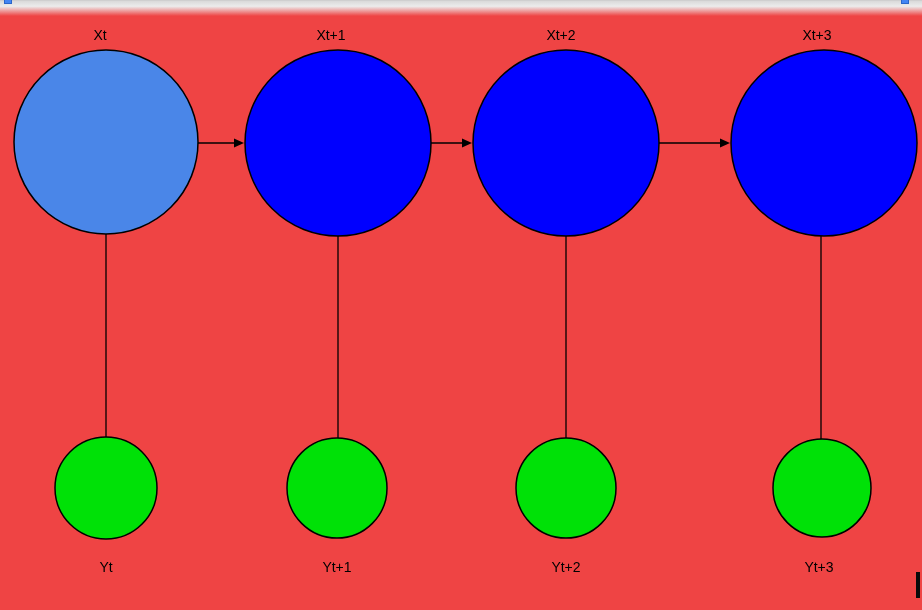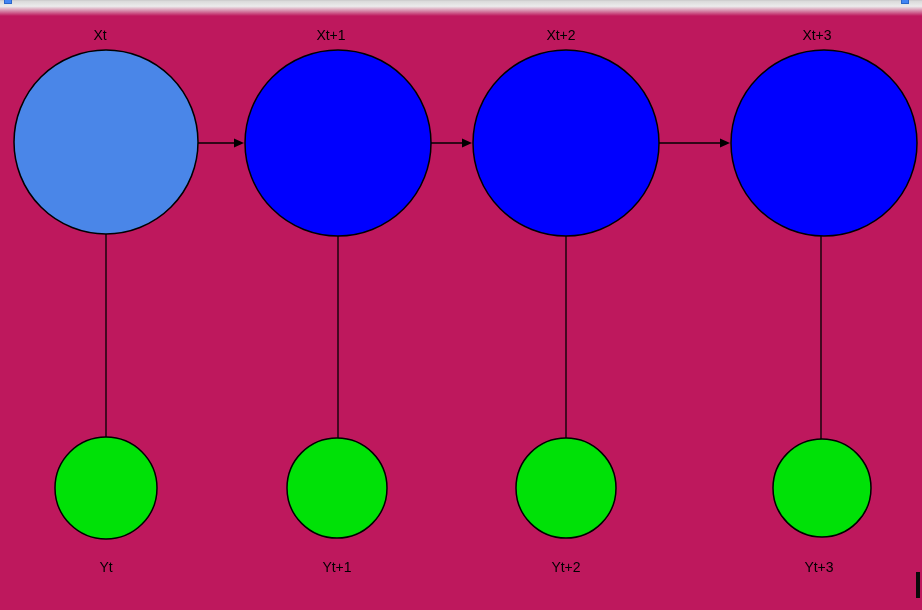--- a/index.html
+++ b/index.html
@@ -8,21 +8,21 @@
     width: 922px;
     height: 610px;
     background: #ffffff;
     overflow: hidden;
     font-family: "Liberation Sans", sans-serif;
   }
   .page {
     position: relative;
     width: 922px;
     height: 610px;
-    background: #be185d;
+    background: #ef4444;
     overflow: hidden;
   }
   .toolbar-shadow {
     position: absolute;
     top: 0; left: 0; right: 0;
     height: 15px;
     background: linear-gradient(180deg, #d9d9d9 0%, #ececec 35%, rgba(255,255,255,0) 100%);
     border-top: 1px solid #cfcfcf;
     pointer-events: none;
     z-index: 2;

